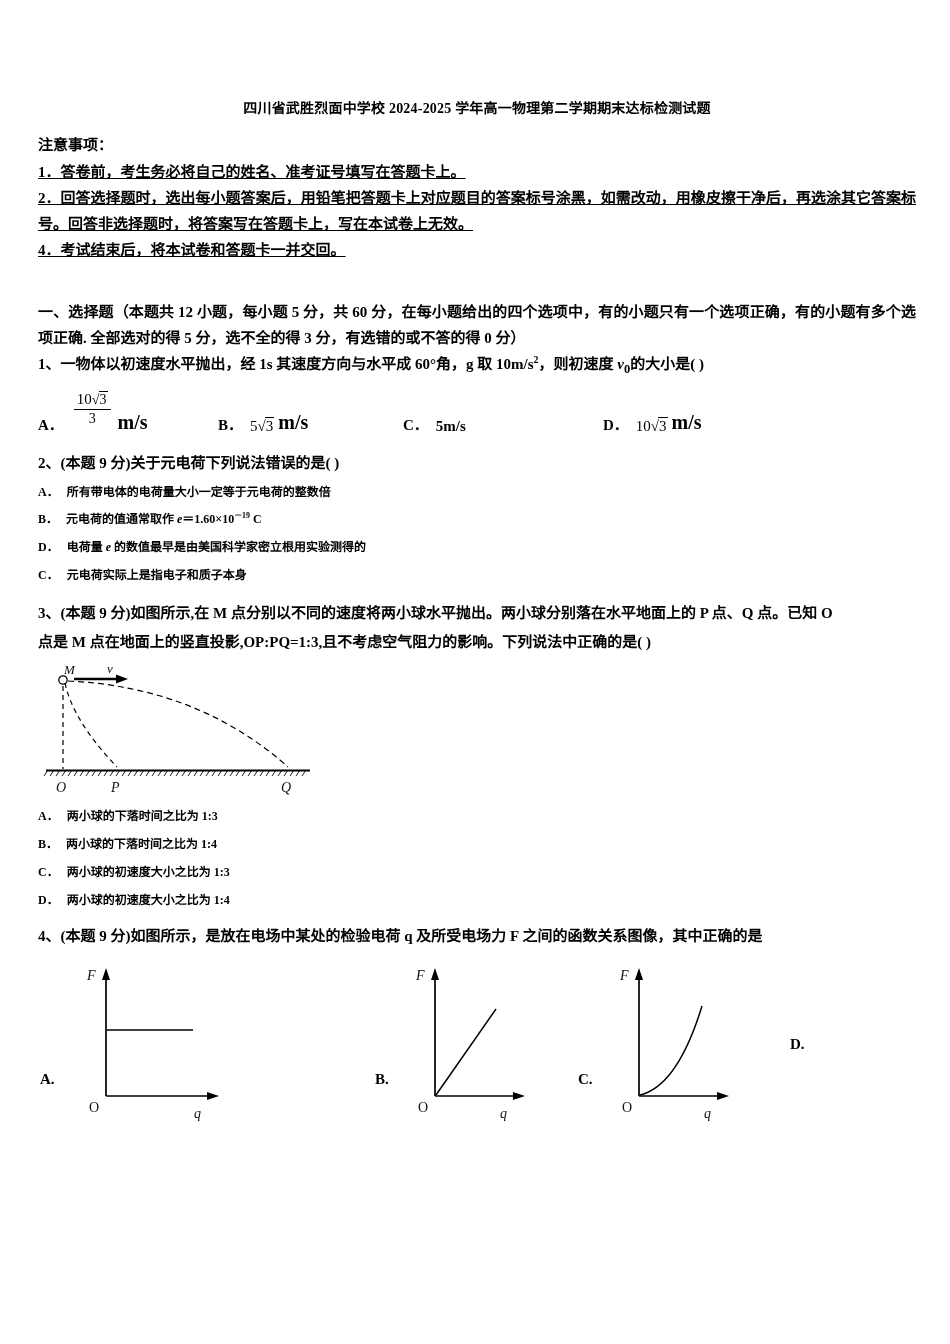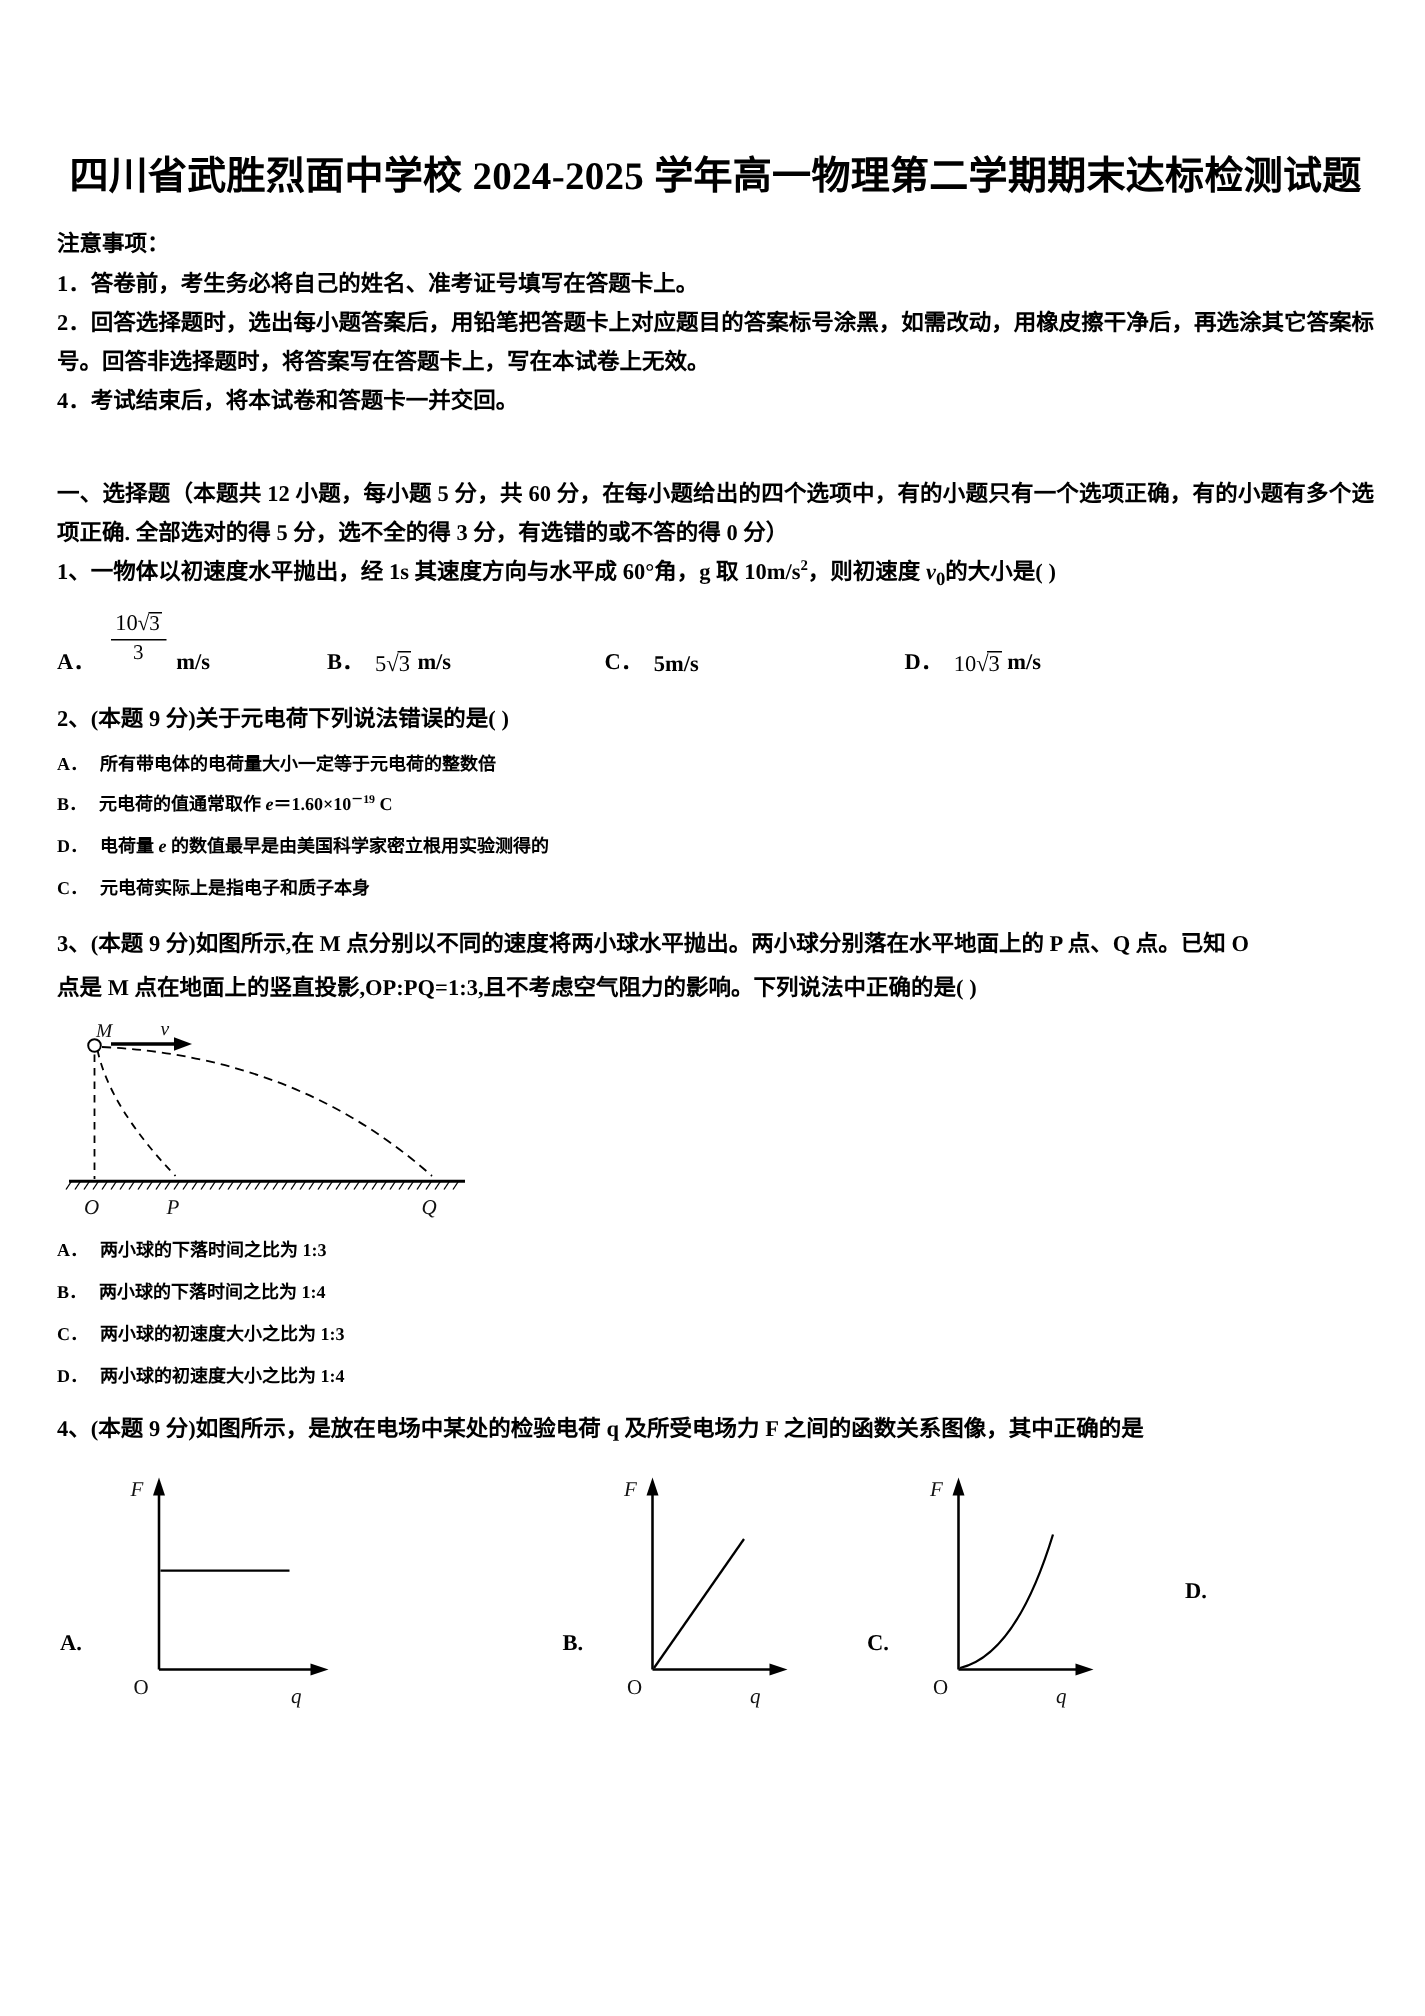--- a/index.html
+++ b/index.html
@@ -26,41 +26,42 @@
   .content {
     position: absolute;
     left: 38px;
     top: 98px;
     width: 878px;
   }
 
   
   .doc-title {
     font-weight: bold;
-    font-size: 26px;
+    font-size: 14px;
     line-height: 1.5;
     text-align: center;
     letter-spacing: 0.2px;
     margin: 0 0 14px 0;
   }
 
   
   .notice-block { margin-bottom: 6px; }
   .notice-head {
     font-size: 15px;
     font-weight: bold;
     line-height: 1.72;
     margin: 0;
   }
   .notice-line {
     font-size: 15px;
     font-weight: bold;
     line-height: 1.74;
     margin: 0;
     text-align: justify;
+    text-decoration: underline;
   }
 
   .spacer-lg { height: 30px; }
   .spacer-md { height: 16px; }
   .spacer-sm { height: 9px; }
 
   
   .section-head {
     font-size: 15px;
     font-weight: bold;
@@ -120,21 +121,21 @@
   .sqrt {
     display: inline-block;
     font-weight: normal;
     white-space: nowrap;
   }
   .sqrt .radicand {
     border-top: 1.1px solid #000;
     padding: 0 1px 0 1px;
     margin-left: -1px;
   }
-  .unit { margin-left: 4px; font-weight: bold; font-size: 15px; padding-bottom: 1px;}
+  .unit { margin-left: 4px; font-weight: bold; font-size: 20px; padding-bottom: 1px;}
   .lightnum { font-weight: normal; font-size: 15px; }
 
   
   .opt-stack { margin-top: 2px; }
   .opt-line {
     font-size: 12px;
     font-weight: bold;
     line-height: 2.32;
     margin: 0;
     white-space: nowrap;

